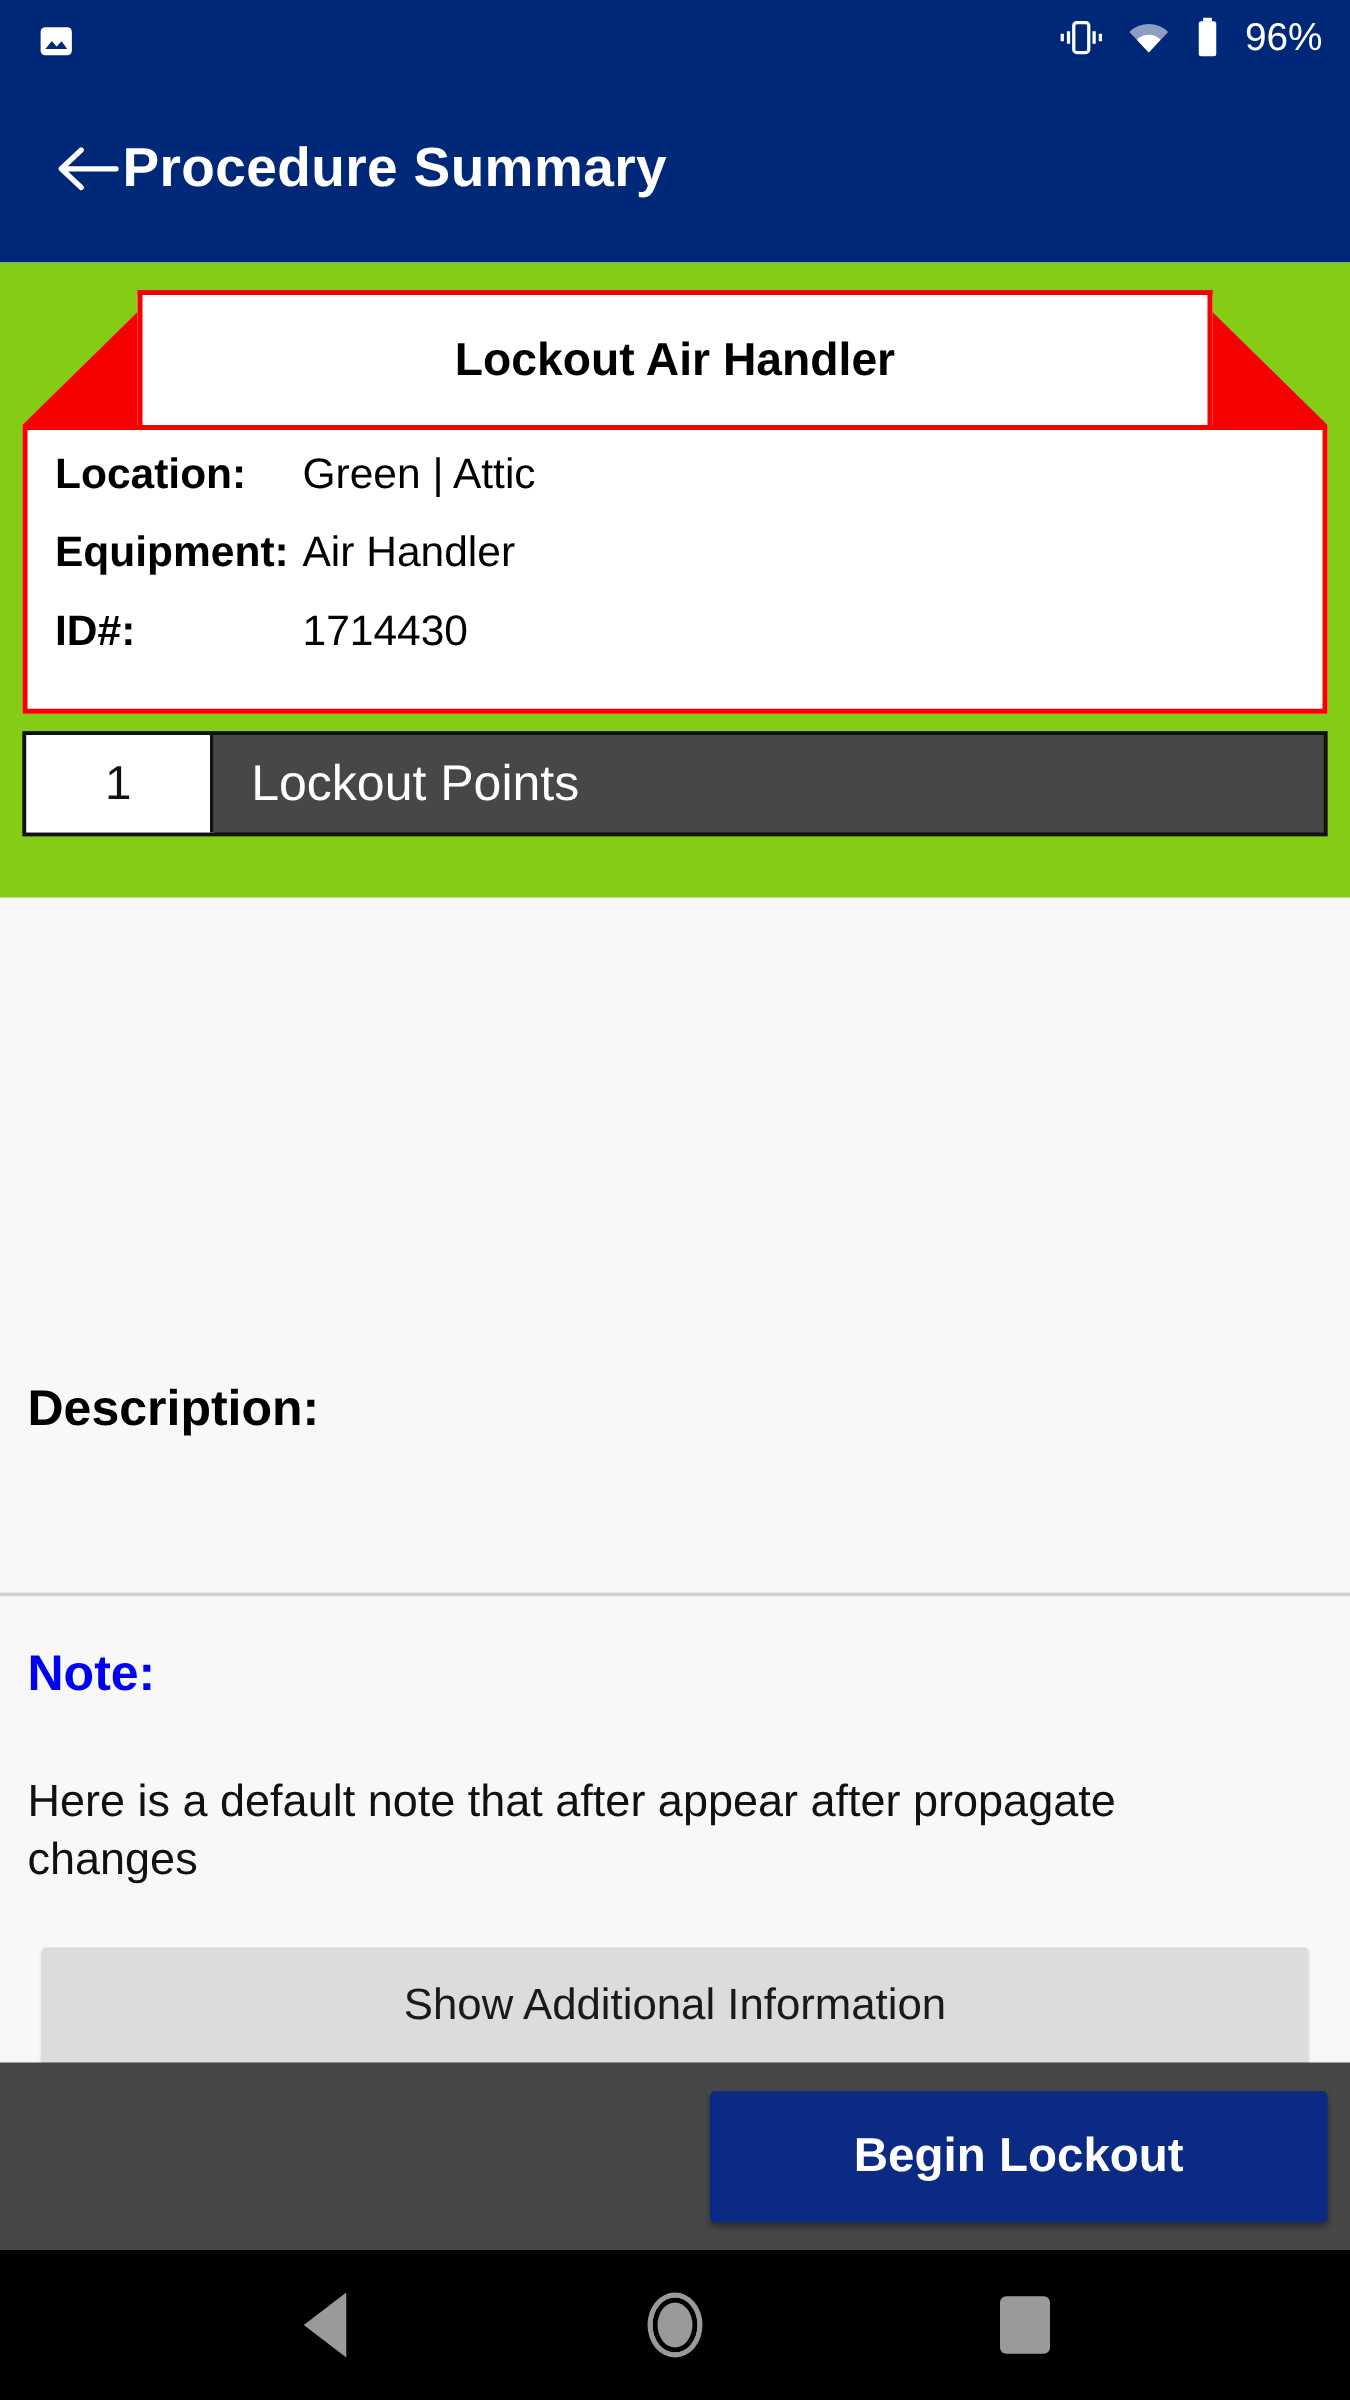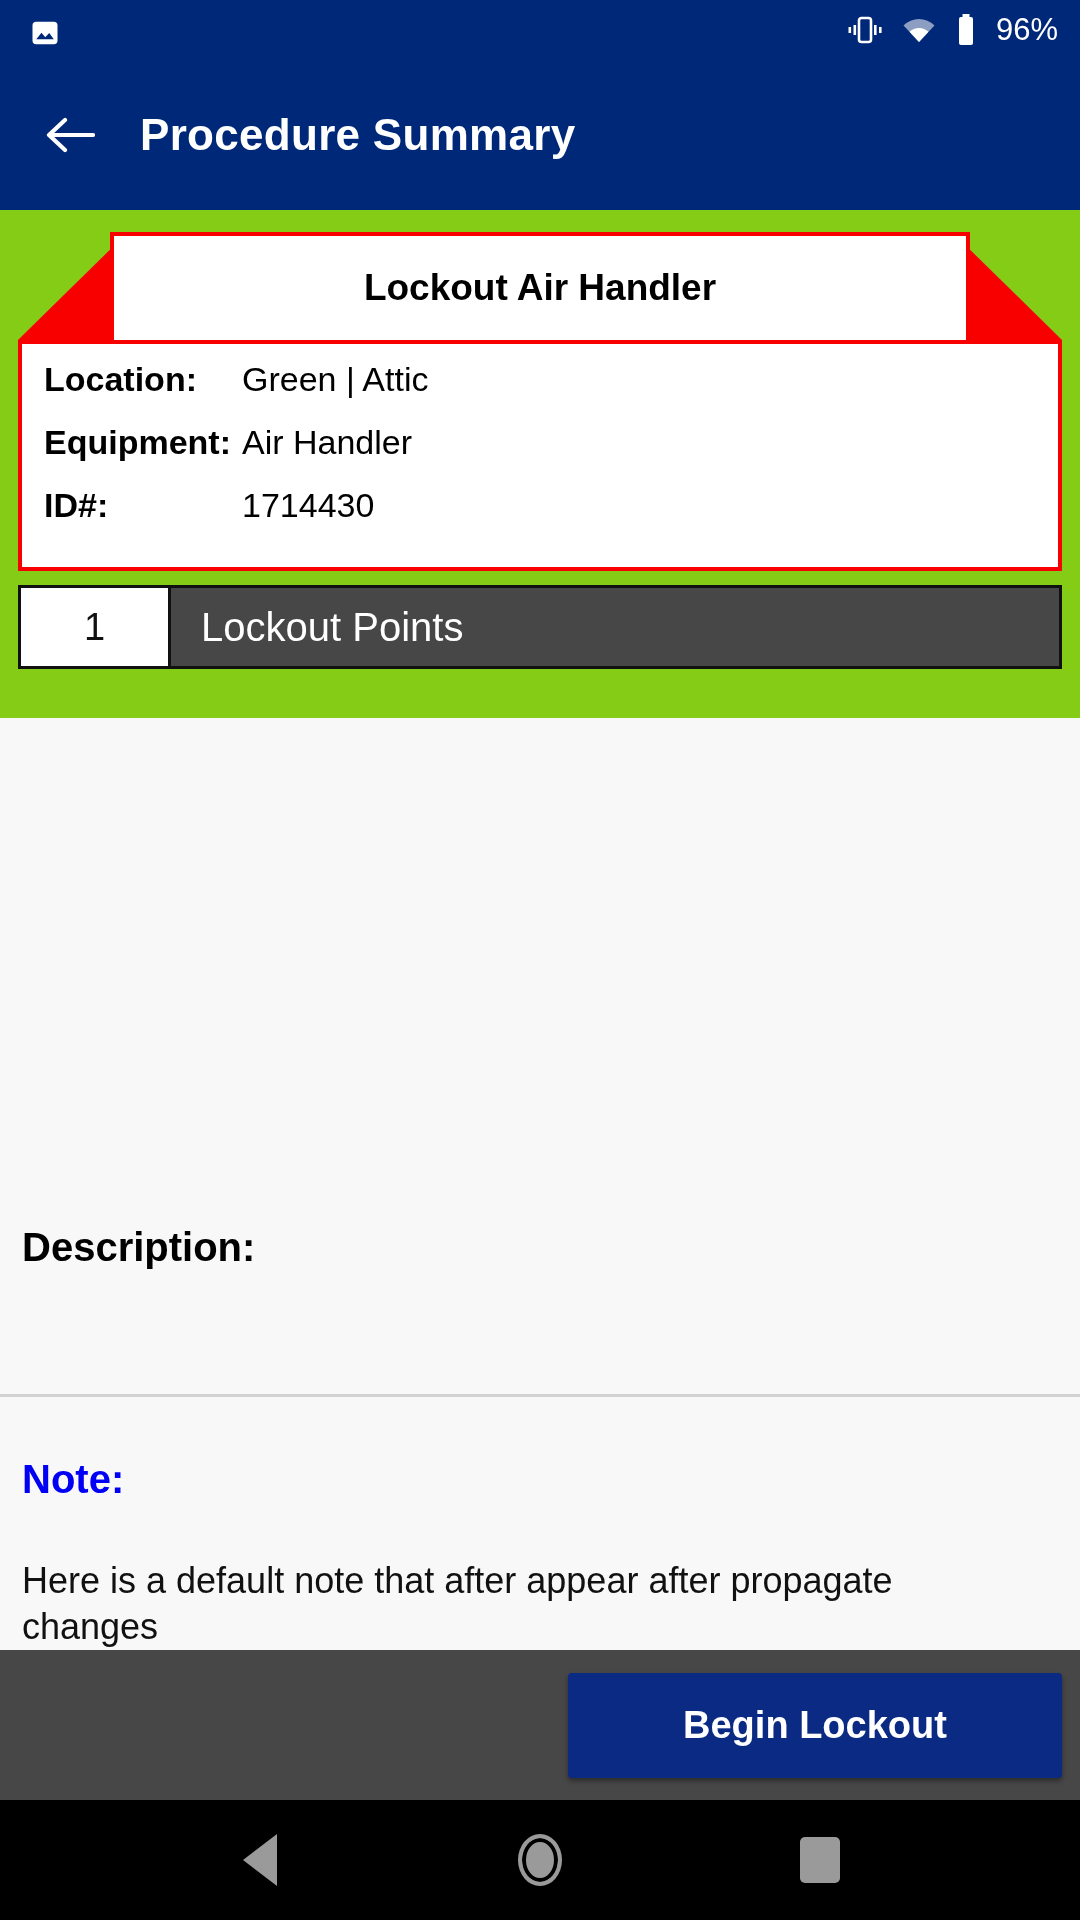--- a/index.html
+++ b/index.html
@@ -20,21 +20,21 @@
   }
   .status-left { display:flex; align-items:flex-start; gap:22px;flex-direction:column; }
   .status-time { font-size:31px; font-weight:500; letter-spacing:0.2px; }
   .status-right { margin-left:auto; display:flex; align-items:center; gap:20px; }
   .battery-pct { font-size:31px; font-weight:500; }
   .sicon { display:flex; align-items:center; justify-content:center; }
 
   
   .app-bar {
     flex:0 0 150px; background:#002878; display:flex; align-items:center;
-    padding-left:42px; gap:42px;
+    padding-left:42px; 
   }
   .back-btn { width:56px; height:56px; display:flex; align-items:center; justify-content:center; cursor:pointer; }
   .app-title { color:#fff; font-size:44px; font-weight:bold; letter-spacing:0.3px; }
 
   
   .card-region { flex:0 0 508px; background:#84cc16; padding:22px 18px 0 18px; position:relative; }
 
   .tag-header { position:relative; height:108px; }
   .tag-wedge-left, .tag-wedge-right {
     position:absolute; top:0; width:110px; height:108px; background:#f80000;
@@ -70,21 +70,21 @@
     color:#fff; font-size:40px;
   }
 
   
   .content { flex:1; background:#f8f8f8; display:flex; flex-direction:column;justify-content:flex-end; }
   .section { padding:0 22px; }
   .section-heading { font-size:40px; font-weight:bold; color:#000; }
   .desc-heading { margin-top:48px; }
   .desc-body { min-height:92px; font-size:34px; color:#111; margin-top:14px; }
   .divider { height:3px; background:#d2d2d2; margin-top:18px; }
-  .note-heading { color:#0000f4; margin-top:60px; }
+  .note-heading { color:#0000f4; margin-top:40px; }
   .note-body { font-size:36px; color:#111; line-height:1.28; margin-top:56px; max-width:900px; }
 
   .additional-btn {
     margin:48px 12px 0 12px; height:92px; background:#dcdcdc;
     border:none; border-radius:2px;
     box-shadow:0 2px 3px rgba(0,0,0,0.22);
     display:flex; align-items:center; justify-content:center;
     font-family:"Liberation Sans", sans-serif;
     font-size:35px; color:#1a1a1a; cursor:pointer; width:calc(100% - 24px);
   }
@@ -203,20 +203,21 @@
     <div class="section">
       <div class="section-heading desc-heading">Description:</div>
       <div class="desc-body"></div>
     </div>
 
     <div class="divider"></div>
 
     <div class="section">
       <div class="section-heading note-heading">Note:</div>
       <div class="note-body">Here is a default note that after appear after propagate changes</div>
+      <button class="additional-btn">Show Additional Information</button>
     </div>
   </div>
 
   <div class="action-bar">
     <button class="begin-btn">Begin Lockout</button>
   </div>
 
   <div class="nav-bar">
     <div class="nav-btn">
         <span class="nav-back"></span>

